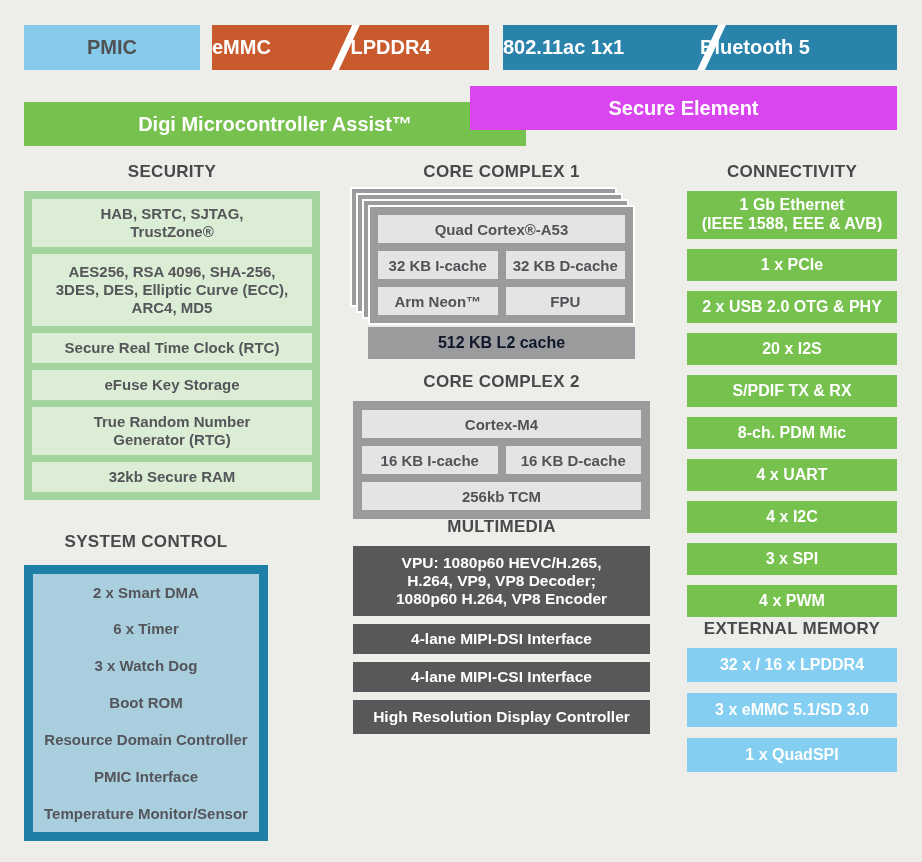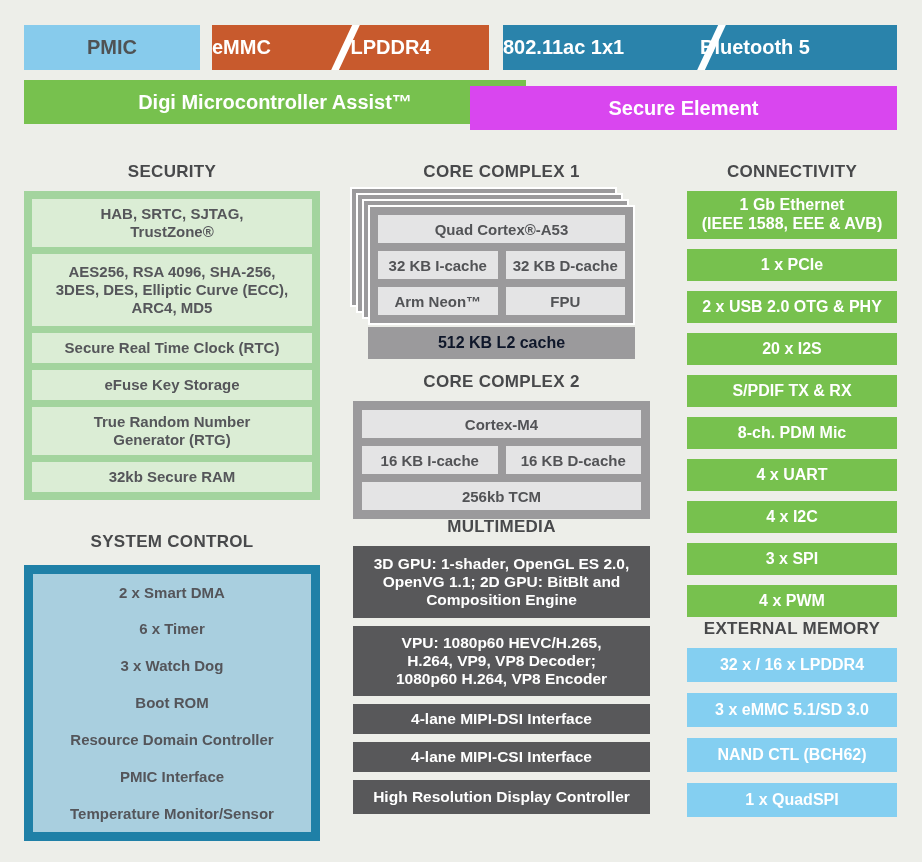--- a/index.html
+++ b/index.html
@@ -83,21 +83,21 @@
   <span class="slash" style="left:47%;"></span>
   <span class="half">LPDDR4</span>
 </div>
 
 <div class="banner split" style="left:503px;top:25px;width:394px;height:45px;background:#2A83AB;">
   <span class="half">802.11ac 1x1</span>
   <span class="slash" style="left:52%;"></span>
   <span class="half">Bluetooth 5</span>
 </div>
 
-<div class="banner" style="left:24px;top:80px;width:502px;height:44px;background:#77C14E;">
+<div class="banner" style="left:24px;top:102px;width:502px;height:44px;background:#77C14E;">
   <span>Digi Microcontroller Assist™</span>
 </div>
 
 <div class="banner" style="left:470px;top:86px;width:427px;height:44px;background:#d946ef;">
   <span>Secure Element</span>
 </div>
 
 <div class="section" style="left:24px;top:161px;width:296px;">
   <div class="sec-title">SECURITY</div>
   <div class="rows green-wrap">
@@ -107,21 +107,21 @@
 3DES, DES, Elliptic Curve (ECC),
 ARC4, MD5</div>
     <div class="cellbox green-cell" style="min-height:30px;">Secure Real Time Clock (RTC)</div>
     <div class="cellbox green-cell" style="min-height:30px;">eFuse Key Storage</div>
     <div class="cellbox green-cell" style="min-height:48px;">True Random Number
 Generator (RTG)</div>
     <div class="cellbox green-cell" style="min-height:30px;">32kb Secure RAM</div>
   </div>
 </div>
 
-<div class="section" style="left:24px;top:531px;width:296px;">
+<div class="section" style="left:24px;top:531px;width:244px;">
   <div class="sec-title">SYSTEM CONTROL</div>
   <div class="rows teal-wrap" style="height:276px;">
     <div class="cellbox teal-cell">2 x Smart DMA</div>
     <div class="cellbox teal-cell">6 x Timer</div>
     <div class="cellbox teal-cell">3 x Watch Dog</div>
     <div class="cellbox teal-cell">Boot ROM</div>
     <div class="cellbox teal-cell">Resource Domain Controller</div>
     <div class="cellbox teal-cell">PMIC Interface</div>
     <div class="cellbox teal-cell">Temperature Monitor/Sensor</div>
   </div>
@@ -156,23 +156,20 @@
       <div class="chip">16 KB I-cache</div>
       <div class="chip">16 KB D-cache</div>
     </div>
     <div class="chip">256kb TCM</div>
   </div>
 </div>
 
 <div class="section" style="left:353px;top:516px;width:297px;">
   <div class="sec-title">MULTIMEDIA</div>
   <div class="rows mm-rows">
-    <div class="cellbox dark-cell" style="min-height:72px;">3D GPU: 1-shader, OpenGL ES 2.0,
-OpenVG 1.1; 2D GPU: BitBlt and
-Composition Engine</div>
     <div class="cellbox dark-cell" style="min-height:70px;">VPU: 1080p60 HEVC/H.265,
 H.264, VP9, VP8 Decoder;
 1080p60 H.264, VP8 Encoder</div>
     <div class="cellbox dark-cell" style="min-height:30px;">4-lane MIPI-DSI Interface</div>
     <div class="cellbox dark-cell" style="min-height:30px;">4-lane MIPI-CSI Interface</div>
     <div class="cellbox dark-cell" style="min-height:34px;">High Resolution Display Controller</div>
   </div>
 </div>
 
 <div class="section" style="left:687px;top:161px;width:210px;">
@@ -190,16 +187,15 @@
     <div class="cellbox conn-cell" style="min-height:32px;">3 x SPI</div>
     <div class="cellbox conn-cell" style="min-height:32px;">4 x PWM</div>
   </div>
 </div>
 
 <div class="section" style="left:687px;top:618px;width:210px;">
   <div class="sec-title">EXTERNAL MEMORY</div>
   <div class="rows ext-rows">
     <div class="cellbox blue-cell" style="min-height:34px;">32 x / 16 x LPDDR4</div>
     <div class="cellbox blue-cell" style="min-height:34px;">3 x eMMC 5.1/SD 3.0</div>
-    <div class="cellbox blue-cell" style="min-height:34px;">NAND CTL (BCH62)</div>
     <div class="cellbox blue-cell" style="min-height:34px;">1 x QuadSPI</div>
   </div>
 </div>
 
 </body></html>

